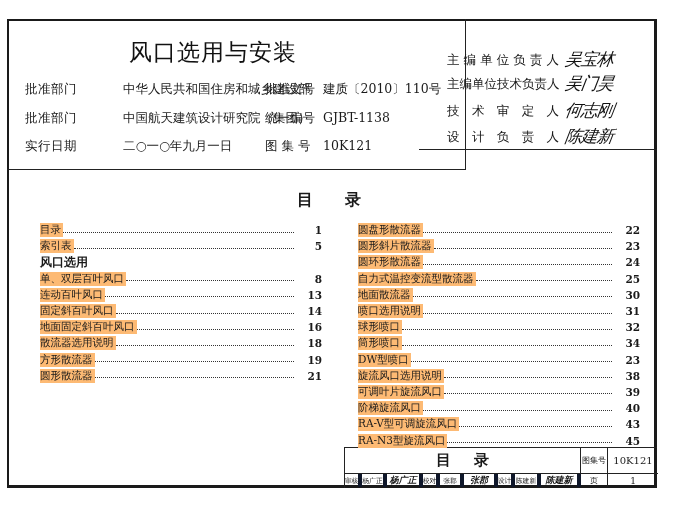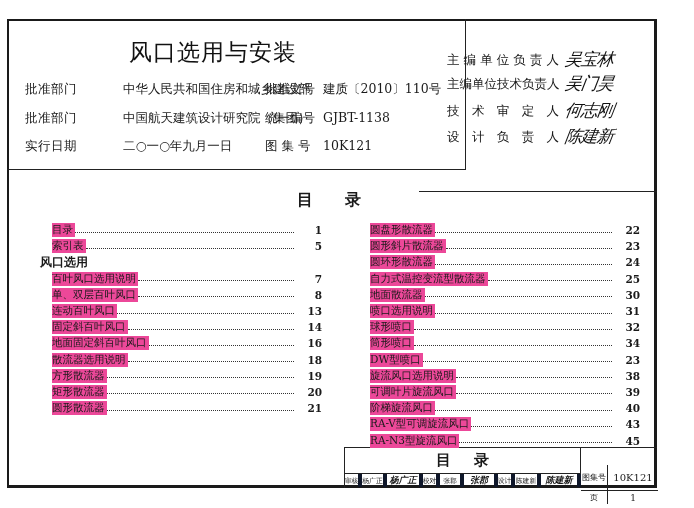--- a/index.html
+++ b/index.html
@@ -2,44 +2,44 @@
 <html><head>
 <meta charset="utf-8">
 <style>
   html, body { margin:0; padding:0; background:#ffffff; }
   body { width:694px; height:508px; position:relative; overflow:hidden;
          font-family:"DejaVu Serif", serif; color:#1a1a1a; }
   .frame { position:absolute; left:7px; top:19px; width:650px; height:469px;
            border:2px solid #1a1a1a; border-right-width:3px; border-bottom-width:3px; box-sizing:border-box; }
   .hdr-left { position:absolute; left:7px; top:19px; width:459px; height:151px;
               border-right:1.5px solid #222; border-bottom:1.5px solid #222; box-sizing:border-box; }
-  .hdr-right { position:absolute; left:419px; top:19px; width:238px; height:173px;
+  .hdr-right { position:absolute; left:419px; top:19px; width:238px; height:131px;
                border-bottom:1.5px solid #222; box-sizing:border-box; }
   .main-title { position:absolute; left:0; width:412px; top:18px; text-align:center;
                 font-family:"DejaVu Sans", sans-serif; font-size:23px; letter-spacing:1px; color:#111; }
   .info-row { position:absolute; left:18px; font-size:12.5px; white-space:nowrap; }
   .info-row .lbl { display:inline-block; width:54px; letter-spacing:0.5px; }
   .info-row .val { display:inline-block;margin-left:40px; }
   .info-row .lbl2 { position:absolute; left:240px; }
   .info-row .val2 { position:absolute; left:298px; }
   .resp-row { position:absolute; left:28px; font-size:12.5px; white-space:nowrap; }
   .resp-row .role { display:inline-block; width:112px; text-align-last:justify; }
   .sig { position:absolute; left:118px; top:-4px; font-family:"DejaVu Serif", serif; font-style:italic;
          font-size:17px; letter-spacing:-1px; color:#111; transform:skewX(-8deg); }
   .toc-title { position:absolute; top:190px; font-family:"DejaVu Sans", sans-serif; font-size:16px; font-weight:bold; }
   .toc-col { position:absolute; top:222px; }
   .toc-item { position:relative; height:16.2px; font-size:10.5px; white-space:nowrap; display:flex; align-items:center; }
-  .toc-item .t { background:#ec4899; padding-right:2px; z-index:1;margin-left:12px; }
+  .toc-item .t { background:#fdba74; padding-right:2px; z-index:1; }
   .toc-item .dots { flex:1; border-bottom:1.5px dotted #333; margin:0 6px 0 0; transform:translateY(2px); }
   .toc-item .p { width:22px; text-align:right; font-weight:bold; font-size:10.5px; }
   .toc-heading { height:16.2px; font-size:12px; font-weight:bold; font-family:"DejaVu Sans", sans-serif; display:flex; align-items:center; }
   .tb { position:absolute; left:344px; top:447px; width:313px; height:41px; border-top:1.5px solid #222; border-left:1.5px solid #222; box-sizing:border-box; }
   .tb-title { position:absolute; left:0; top:0; width:236px; height:26px; border-right:1px solid #222; border-bottom:1px solid #222;
               display:flex; align-items:center; justify-content:center; font-family:"DejaVu Sans", sans-serif; font-size:15px; font-weight:bold; word-spacing:18px; box-sizing:border-box; }
-  .tb-cell { position:absolute; border-right:1px solid #222; box-sizing:border-box; display:flex; align-items:center; justify-content:center; font-size:8px;margin-top:17px; }
+  .tb-cell { position:absolute; border-right:1px solid #222; box-sizing:border-box; display:flex; align-items:center; justify-content:center; font-size:8px; }
   .tb-sigrow { position:absolute; left:0; top:26px; width:236px; height:13px; display:flex; font-size:6.8px; white-space:nowrap; }
   .tb-sigrow span { display:flex; align-items:center; justify-content:center; border-right:4px solid #0f172a; box-sizing:border-box; height:100%; }
   .tb-sigrow .hand { font-style:italic; font-weight:bold; font-size:9px; }
 </style>
 </head>
 <body>
 
 <div class="frame"></div>
 
 <div class="hdr-left">
@@ -91,25 +91,20 @@
       <span class="dots"></span>
       <span class="p">1</span>
     </div>
   <div class="toc-item">
       <span class="t">索引表</span>
       <span class="dots"></span>
       <span class="p">5</span>
     </div>
   <div class="toc-heading">风口选用</div>
   <div class="toc-item">
-      <span class="t">百叶风口选用说明</span>
-      <span class="dots"></span>
-      <span class="p">7</span>
-    </div>
-  <div class="toc-item">
       <span class="t">单、双层百叶风口</span>
       <span class="dots"></span>
       <span class="p">8</span>
     </div>
   <div class="toc-item">
       <span class="t">连动百叶风口</span>
       <span class="dots"></span>
       <span class="p">13</span>
     </div>
   <div class="toc-item">
@@ -124,25 +119,20 @@
     </div>
   <div class="toc-item">
       <span class="t">散流器选用说明</span>
       <span class="dots"></span>
       <span class="p">18</span>
     </div>
   <div class="toc-item">
       <span class="t">方形散流器</span>
       <span class="dots"></span>
       <span class="p">19</span>
-    </div>
-  <div class="toc-item">
-      <span class="t">矩形散流器</span>
-      <span class="dots"></span>
-      <span class="p">20</span>
     </div>
   <div class="toc-item">
       <span class="t">圆形散流器</span>
       <span class="dots"></span>
       <span class="p">21</span>
     </div>
 </div>
 
 <div class="toc-col" style="left:358px; width:282px">
   <div class="toc-item">

